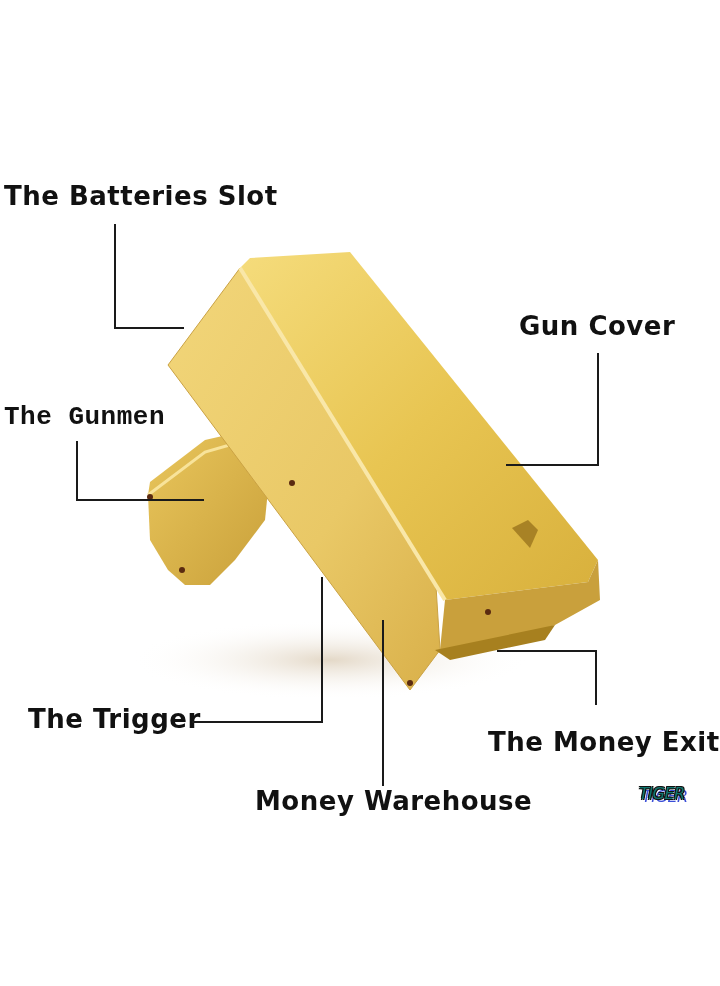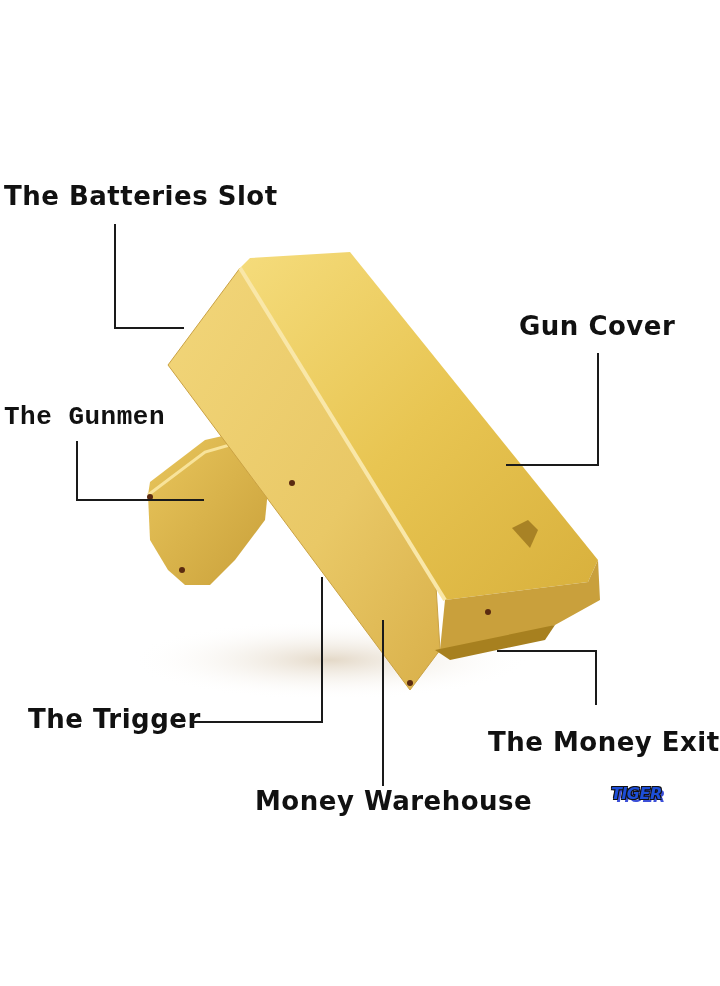--- a/index.html
+++ b/index.html
@@ -3,22 +3,22 @@
 <meta charset="utf-8">
 <style>
   html, body { margin:0; padding:0; }
   body { width:720px; height:986px; background:#ffffff; position:relative; overflow:hidden;
          font-family:"DejaVu Sans", sans-serif; }
   .label { position:absolute; font-weight:bold; color:#111111; font-size:26px; letter-spacing:0.5px; white-space:nowrap; }
   .line { position:absolute; background:#1a1a1a; }
   .h { height:2px; }
   .v { width:2px; }
   svg.product { position:absolute; left:0; top:0; }
-  .logo { position:absolute; left:611px; top:784px; font-family:"DejaVu Sans", sans-serif; font-weight:bold;
-          font-style:italic; font-size:16px; color:#1d4ed8; letter-spacing:-0.5px;
+  .logo { position:absolute; left:639px; top:784px; font-family:"DejaVu Sans", sans-serif; font-weight:normal;
+          font-style:italic; font-size:16px; color:#0f766e; letter-spacing:-0.5px;
           text-shadow: -1px -1px 0 #111, 1px -1px 0 #111, -1px 1px 0 #111, 1px 1px 0 #111, 3px 3px 0 #3b4fd8; }
 </style>
 </head>
 <body>
 
 <svg class="product" width="720" height="986">
   <defs>
     <linearGradient id="gTop" x1="0" y1="0" x2="1" y2="1">
       <stop offset="0" stop-color="#f5dc7c"></stop>
       <stop offset="0.5" stop-color="#e8c552"></stop>

